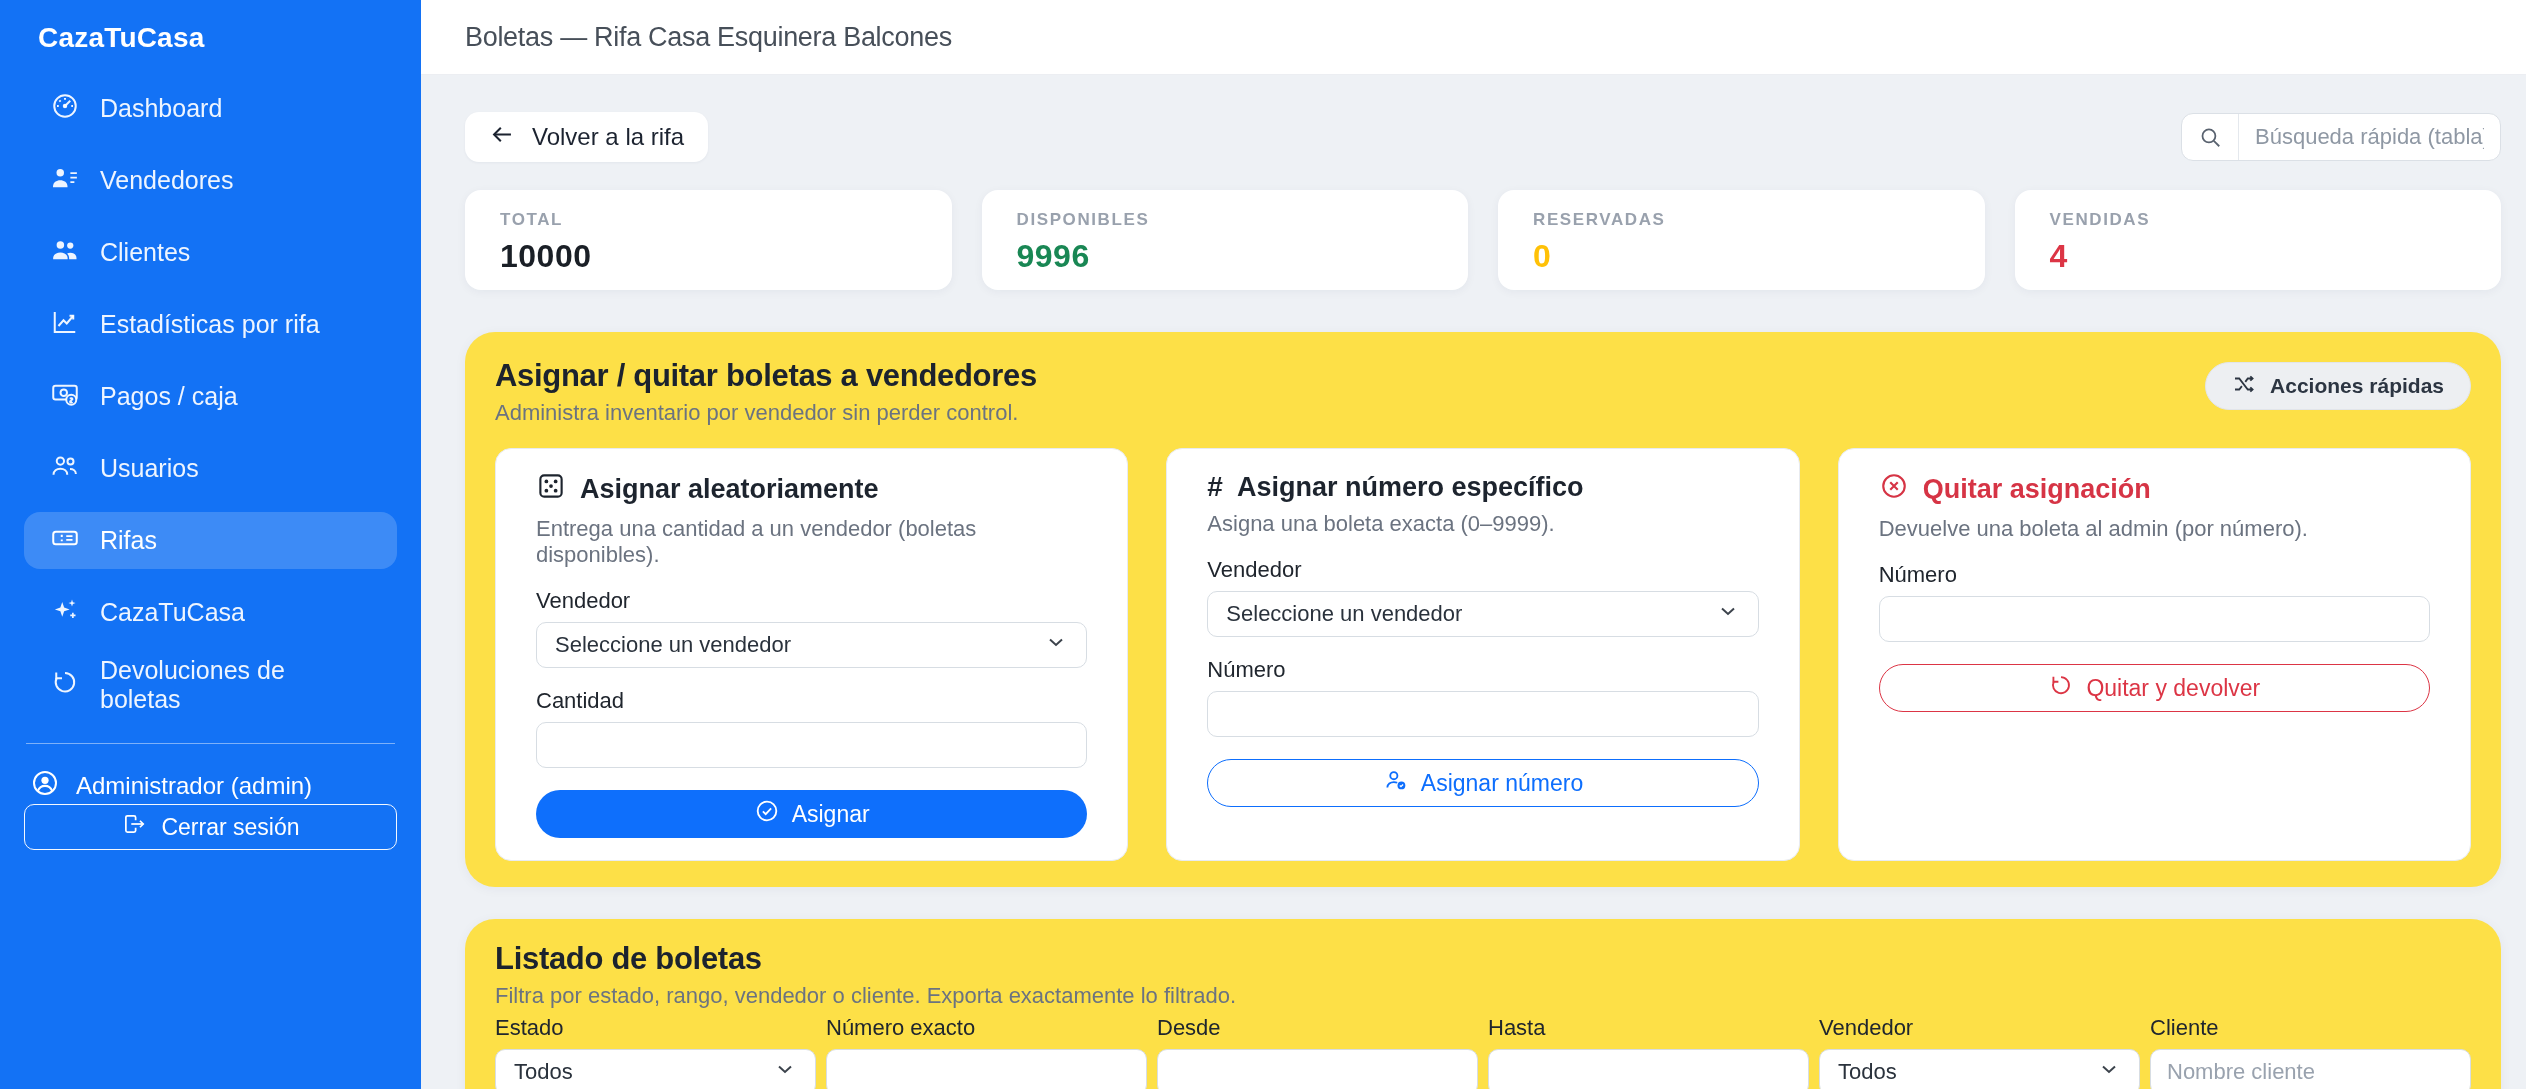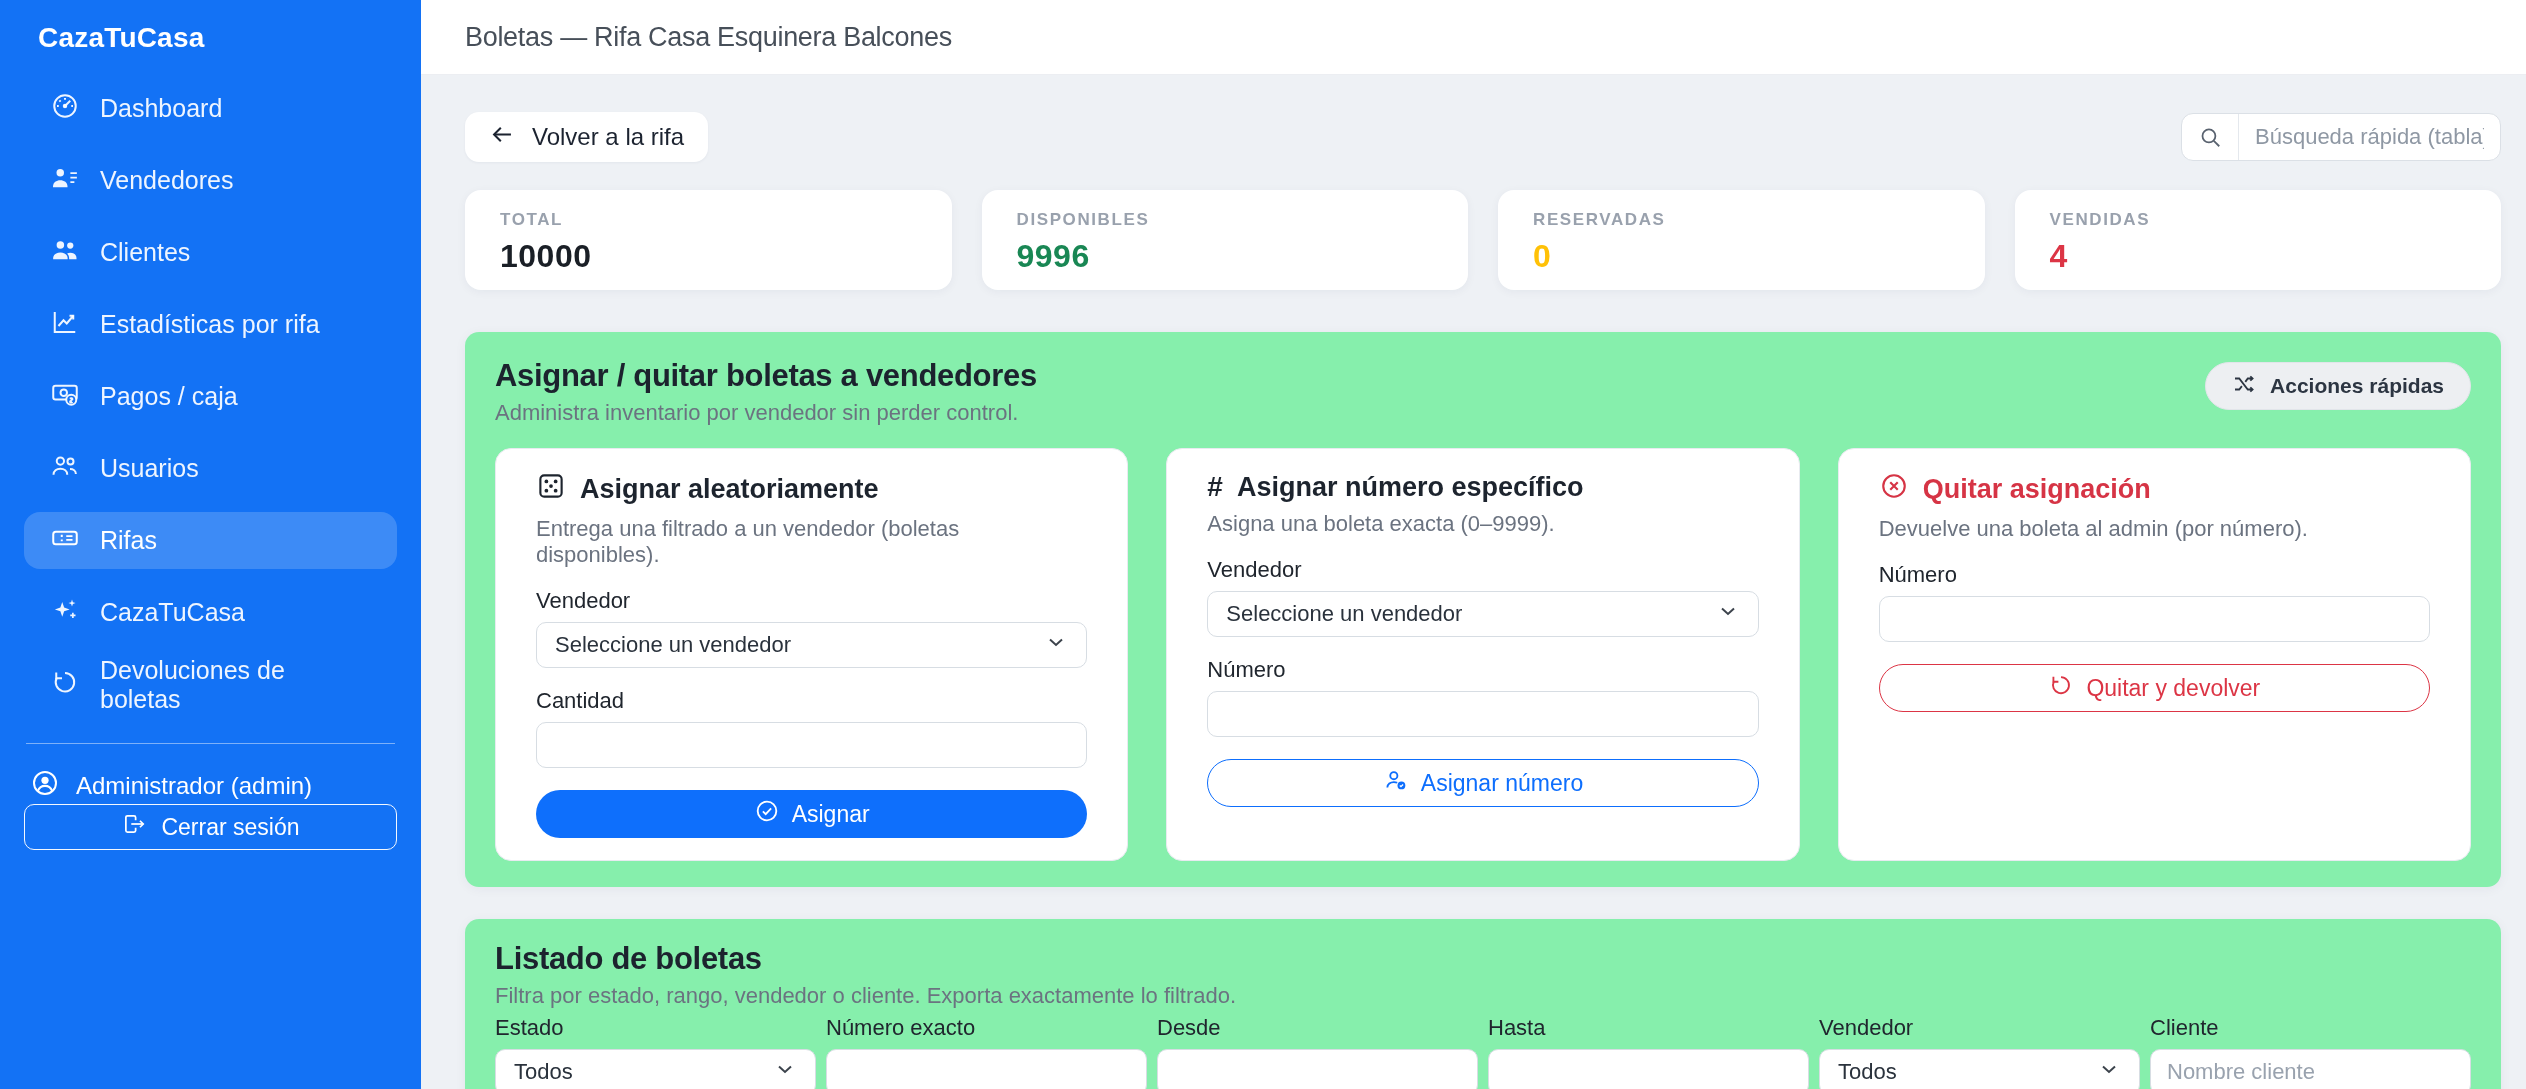--- a/index.html
+++ b/index.html
@@ -53,21 +53,21 @@
 
   
   .stats{display:grid;grid-template-columns:repeat(4,1fr);gap:30px;margin-top:28px;}
   .stat-card{background:#fff;border-radius:16px;height:100px;padding:20px 35px;
     box-sizing:border-box;box-shadow:0 2px 10px rgba(25,39,70,.05);}
   .stat-label{font-size:17px;letter-spacing:1.6px;color:#99a1ad;font-weight:600;}
   .stat-value{font-size:32px;font-weight:800;margin-top:8px;letter-spacing:.5px;}
   .sv-0{color:#1a1f26}.sv-1{color:#198754}.sv-2{color:#ffc107}.sv-3{color:#dc3545}
 
   
-  .card{background:#86efac;border-radius:14px;box-shadow:0 2px 12px rgba(25,39,70,.05);}
+  .card{background:#fde047;border-radius:30px;box-shadow:0 2px 12px rgba(25,39,70,.05);}
   .assign{margin-top:42px;padding:26px 30px;box-sizing:border-box;}
   .assign-head{display:flex;justify-content:space-between;align-items:flex-start;}
   .sec-title{font-size:31px;font-weight:700;color:#1c232e;margin:0;letter-spacing:-.3px;}
   .sec-sub{font-size:22px;color:#6b7380;margin:6px 0 0;}
   .quick-pill{display:flex;align-items:center;gap:14px;height:48px;padding:0 26px;
     border-radius:24px;background:#edeff2;border:1px solid #e2e5ea;font-size:21px;
     font-weight:700;color:#2c3542;margin-top:4px;cursor:pointer;font-family:inherit;}
   .quick-pill svg{width:24px;height:24px;}
 
   .subgrid{display:grid;grid-template-columns:repeat(3,1fr);gap:38px;margin-top:22px;}
@@ -277,21 +277,21 @@
               <span><svg viewBox="0 0 24 24" fill="none" stroke="currentColor" stroke-width="1.7">
                     <rect x="3.5" y="3.5" width="17" height="17" rx="3"></rect>
                     <circle cx="8.3" cy="8.3" r="1.5" fill="currentColor" stroke="none"></circle>
                     <circle cx="15.7" cy="8.3" r="1.5" fill="currentColor" stroke="none"></circle>
                     <circle cx="12" cy="12" r="1.5" fill="currentColor" stroke="none"></circle>
                     <circle cx="8.3" cy="15.7" r="1.5" fill="currentColor" stroke="none"></circle>
                     <circle cx="15.7" cy="15.7" r="1.5" fill="currentColor" stroke="none"></circle>
                   </svg></span>
               <span>Asignar aleatoriamente</span>
             </div>
-            <div class="subcard-sub">Entrega una filtrado a un vendedor (boletas disponibles).</div>
+            <div class="subcard-sub">Entrega una cantidad a un vendedor (boletas disponibles).</div>
             <div class="f-label">Vendedor</div>
             <div class="control select">
               <span>Seleccione un vendedor</span>
               <span><svg viewBox="0 0 24 24" fill="none" stroke="currentColor" stroke-width="2">
                     <path d="M6 9.5l6 5.5 6-5.5"></path>
                   </svg></span>
             </div>
             <div class="f-label">Cantidad</div>
             <input class="control" value="" style="">
             <button class="pill-btn btn-primary">

